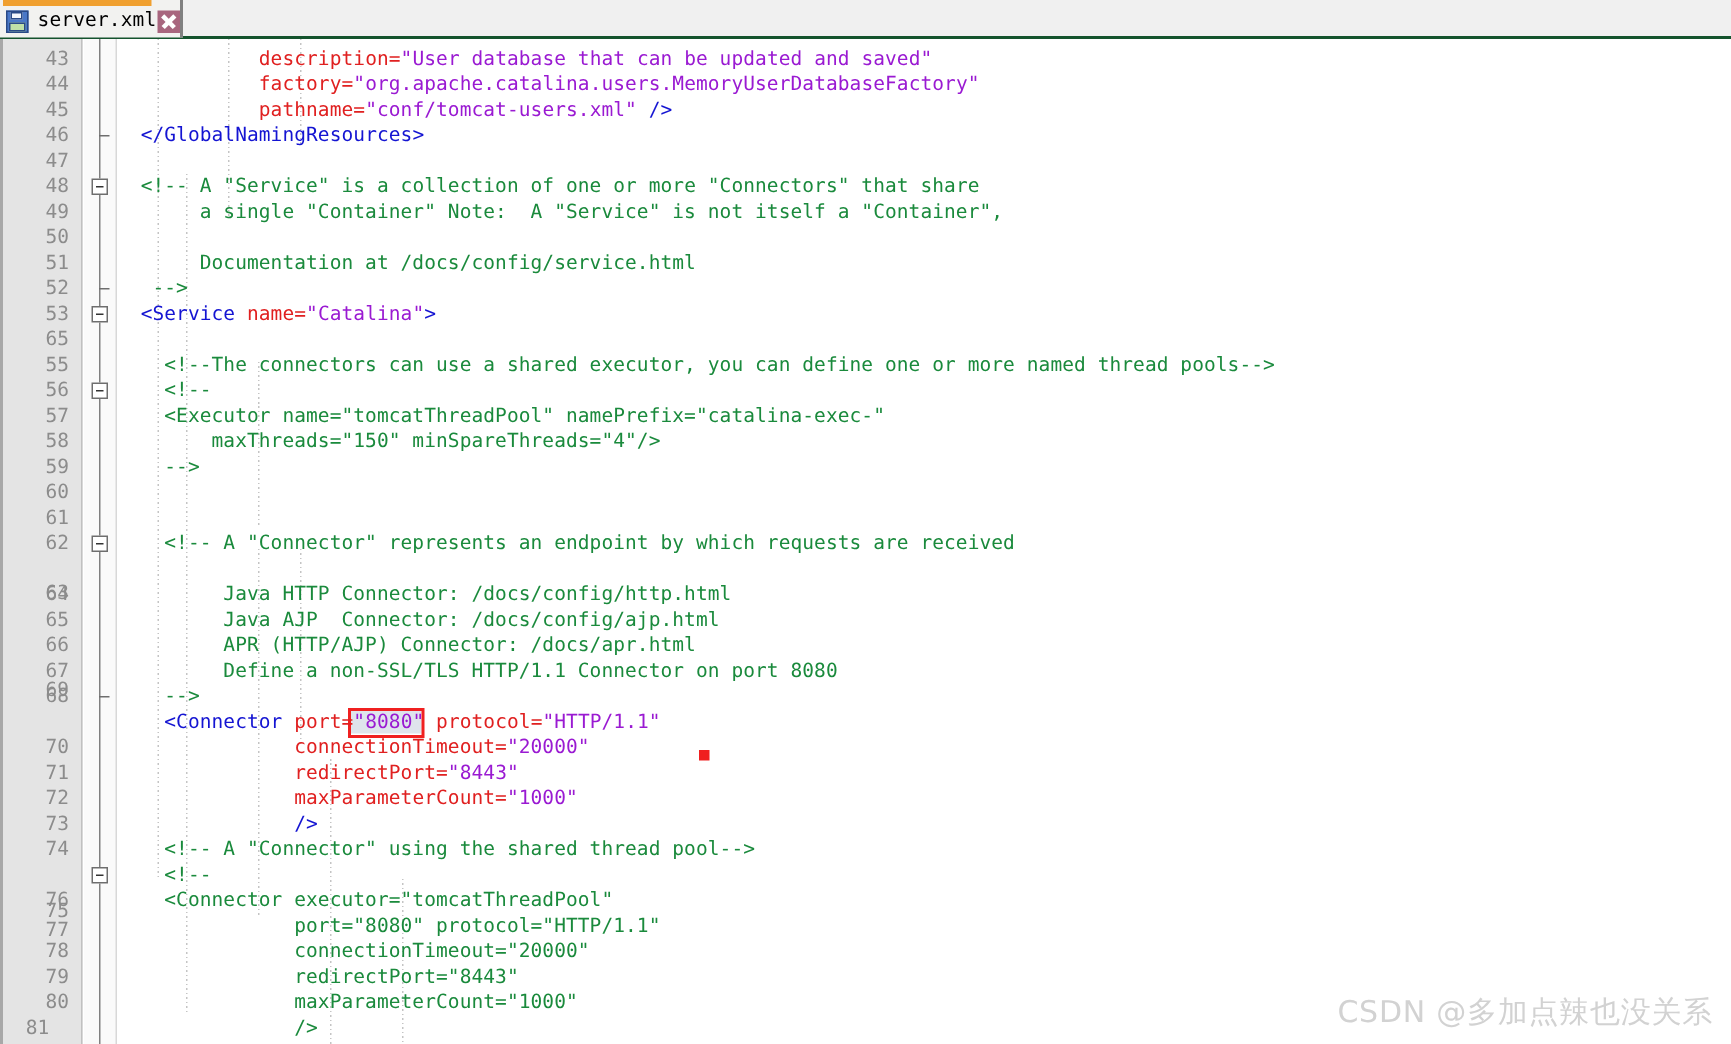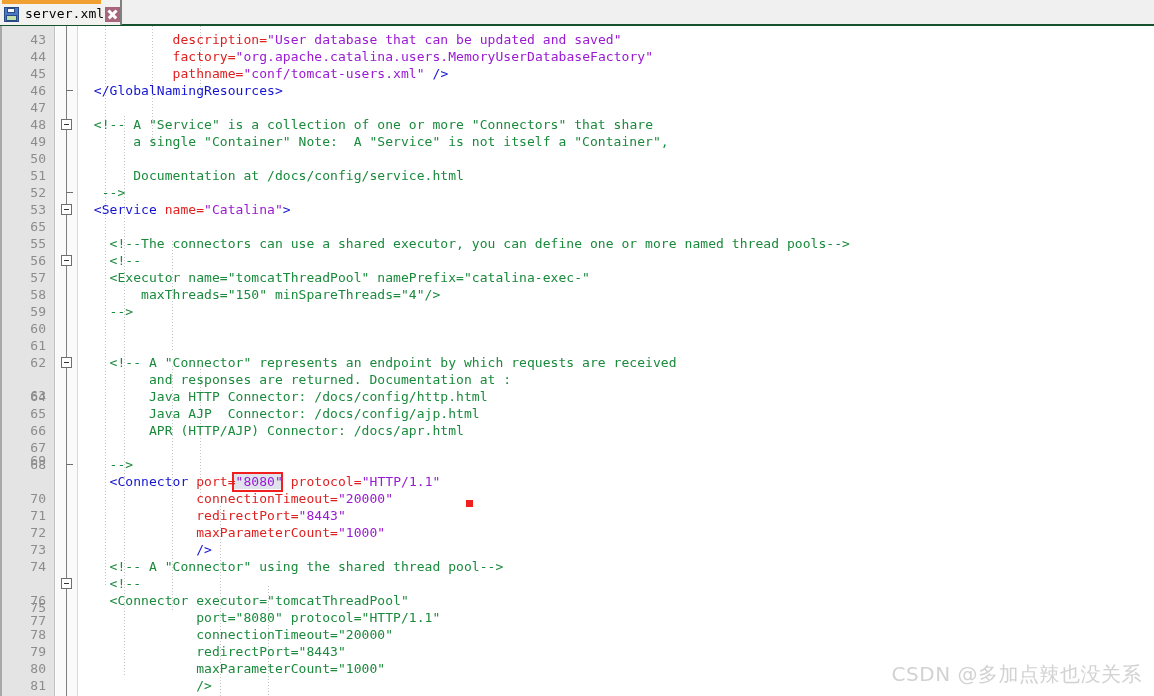--- a/index.html
+++ b/index.html
@@ -284,21 +284,21 @@
       <div class="lnum" style="top: 481px;">71</div>
       <div class="lnum" style="top: 498px;">72</div>
       <div class="lnum" style="top: 515px;">73</div>
       <div class="lnum" style="top: 532px;">74</div>
       <div class="lnum" style="top: 573px;">75</div>
       <div class="lnum" style="top: 566px;">76</div>
       <div class="lnum" style="top: 554px; margin-top: 32px;">77</div>
       <div class="lnum" style="top: 600px;">78</div>
       <div class="lnum" style="top: 617px;">79</div>
       <div class="lnum" style="top: 634px;">80</div>
-      <div class="lnum" style="top: 651px;">81</div>
+      <div class="lnum" style="top: 651px; text-align: center;">81</div>
     </div>
   <div id="foldcol"></div>
   <div id="foldline"></div>
   <div id="code">
     <div id="hl-sel" style="left: 156.4px; top: 448px; width: 46.92px; height: 15px; background: rgb(223, 228, 236);"></div>
     <div id="hl-box" style="left: 154.4px; top: 446px; width: 50.92px; height: 20px; border-color: rgb(240, 32, 32);"></div>
     <div id="red-dot" style="left: 388px; top: 474px; background: rgb(240, 32, 32);"></div>
   <div class="guide" style="left: 27px; top: 0px; height: 560px;"></div>
       <div class="guide" style="left: 74px; top: 0px; height: 120px;"></div>
       <div class="guide" style="left: 122px; top: 0px; height: 72px;"></div>
@@ -320,24 +320,24 @@
       <div class="line" style="top: 175px;"><span class="punc">  </span><span class="tag">&lt;Service </span><span class="attr">name</span><span class="attr">=</span><span class="val">"Catalina"</span><span class="tag">&gt;</span></div>
       <div class="line" style="top: 192px;"></div>
       <div class="line" style="top: 209px;"><span class="cmt">    &lt;!--The connectors can use a shared executor, you can define one or more named thread pools--&gt;</span></div>
       <div class="line" style="top: 226px;"><span class="cmt">    &lt;!--</span></div>
       <div class="line" style="top: 243px;"><span class="cmt">    &lt;Executor name="tomcatThreadPool" namePrefix="catalina-exec-"</span></div>
       <div class="line" style="top: 260px;"><span class="cmt">        maxThreads="150" minSpareThreads="4"/&gt;</span></div>
       <div class="line" style="top: 277px;"><span class="cmt">    --&gt;</span></div>
       <div class="line" style="top: 294px;"></div>
       <div class="line" style="top: 311px;"></div>
       <div class="line" style="top: 328px;"><span class="cmt">    &lt;!-- A "Connector" represents an endpoint by which requests are received</span></div>
-      <div class="line" style="top: 345px;"><span class="cmt">         and responses are returned. Documentation at :</span></div>
       <div class="line" style="top: 362px;"><span class="cmt">         Java HTTP Connector: /docs/config/http.html</span></div>
       <div class="line" style="top: 379px;"><span class="cmt">         Java AJP  Connector: /docs/config/ajp.html</span></div>
       <div class="line" style="top: 396px;"><span class="cmt">         APR (HTTP/AJP) Connector: /docs/apr.html</span></div>
+      <div class="line" style="top: 413px;"><span class="cmt">         Define a non-SSL/TLS HTTP/1.1 Connector on port 8080</span></div>
       <div class="line" style="top: 430px;"><span class="cmt">    --&gt;</span></div>
       <div class="line" style="top: 447px;"><span class="punc">    </span><span class="tag">&lt;Connector </span><span class="attr">port</span><span class="attr">=</span><span class="val">"8080"</span><span class="punc"> </span><span class="attr">protocol</span><span class="attr">=</span><span class="val">"HTTP/1.1"</span></div>
       <div class="line" style="top: 464px;"><span class="punc">               </span><span class="attr">connectionTimeout</span><span class="attr">=</span><span class="val">"20000"</span></div>
       <div class="line" style="top: 481px;"><span class="punc">               </span><span class="attr">redirectPort</span><span class="attr">=</span><span class="val">"8443"</span></div>
       <div class="line" style="top: 498px;"><span class="punc">               </span><span class="attr">maxParameterCount</span><span class="attr">=</span><span class="val">"1000"</span></div>
       <div class="line" style="top: 515px;"><span class="punc">               </span><span class="tag">/&gt;</span></div>
       <div class="line" style="top: 532px;"><span class="cmt">    &lt;!-- A "Connector" using the shared thread pool--&gt;</span></div>
       <div class="line" style="top: 549px;"><span class="cmt">    &lt;!--</span></div>
       <div class="line" style="top: 566px;"><span class="cmt">    &lt;Connector executor="tomcatThreadPool"</span></div>
       <div class="line" style="top: 583px;"><span class="cmt">               port="8080" protocol="HTTP/1.1"</span></div>

